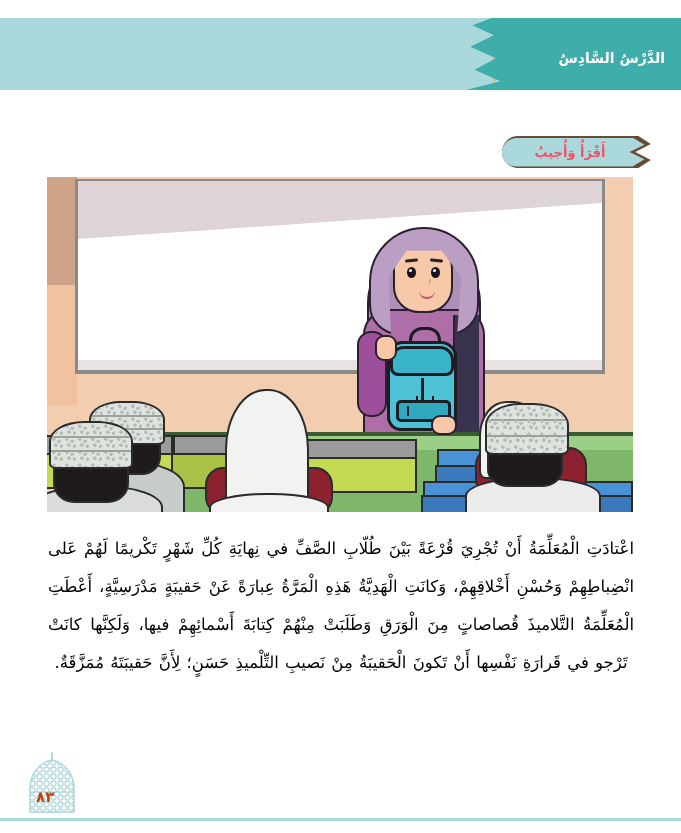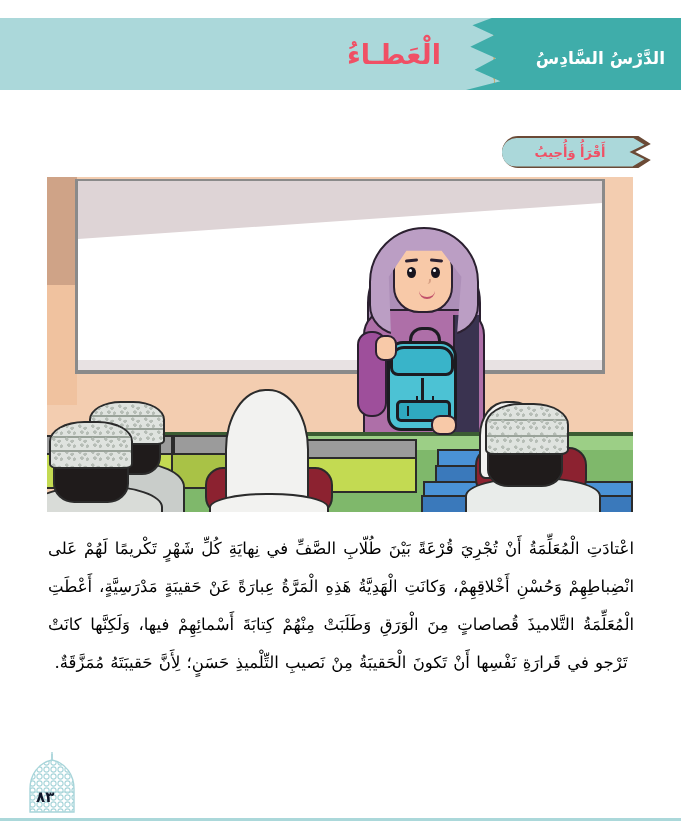--- a/index.html
+++ b/index.html
@@ -52,21 +52,21 @@
     clip-path: polygon(100% 0, 100% 100%, 88% 100%, 98% 88%, 86% 72%, 96% 56%, 84% 40%, 95% 24%, 85% 10%, 94% 0);
   }
   .lesson-label {
     position: absolute;
     right: 16px;
     top: 0;
     height: 80px;
     display: flex;
     align-items: center;
     color: #ffffff;
-    font-size: 17px;
+    font-size: 14px;
     font-weight: bold;
     direction: rtl;
     letter-spacing: 0px;
     white-space: nowrap;
   }
   .lesson-title {
     position: absolute;
     right: 240px;
     top: 0;
     height: 72px;
@@ -406,42 +406,41 @@
     top: 752px;
     width: 60px;
     height: 62px;
   }
   .page-num {
     position: absolute;
     left: 36px;
     top: 788px;
     font-family: "DejaVu Sans", "Liberation Sans", sans-serif;
     font-size: 15px;
-    color: #0f172a;
+    color: #c2410c;
     direction: rtl;
     font-weight: bold;
   }
   .footer-line {
     position: absolute;
     left: 0;
     top: 818px;
     width: 681px;
     height: 3px;
     background: #abd8da;
   }
 </style>
 </head>
 <body>
 
 <div class="header-band">
   <div class="header-light"></div>
   <div class="header-gold"></div>
   <div class="header-dark"></div>
   <div class="lesson-label">الدَّرْسُ السَّادِسُ</div>
-  <div class="lesson-title">الْعَطـاءُ</div>
 </div>
 
 <div class="pill-wrap">
   <div class="pill-gold"></div>
   <div class="pill-body">
     <span class="pill-text">أَقْرَأُ وَأُجيبُ</span>
   </div>
 </div>
 
 <div class="illus">

